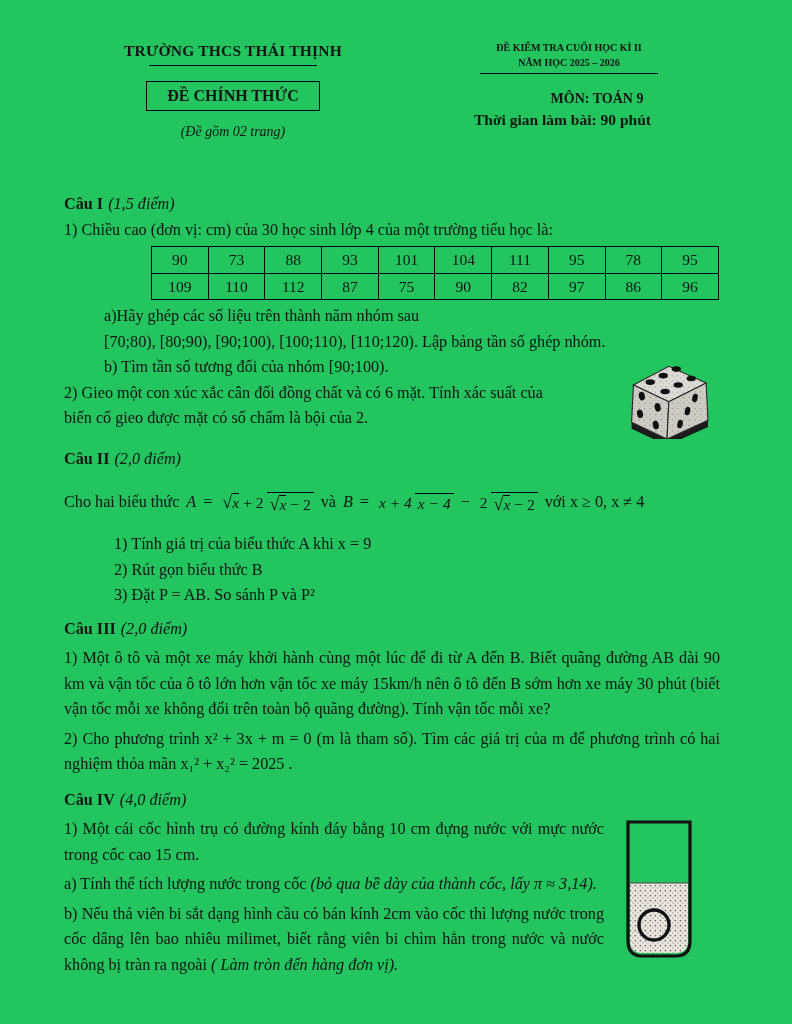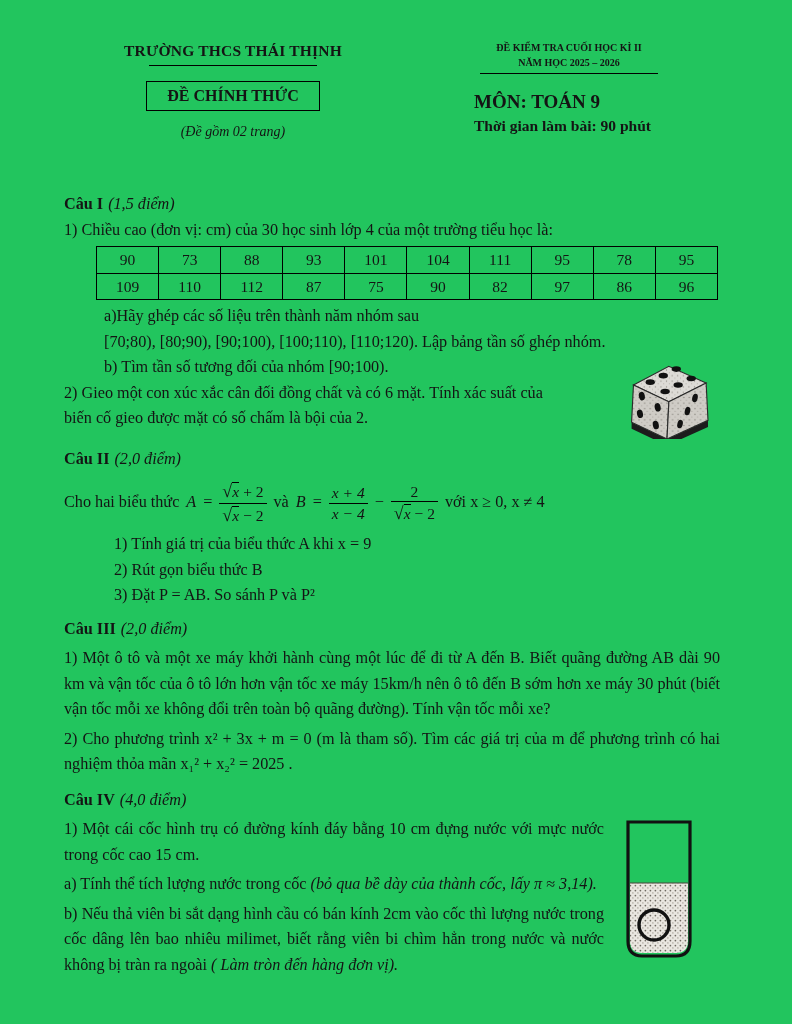--- a/index.html
+++ b/index.html
@@ -15,41 +15,41 @@
   
   .hdr-left{position:absolute;left:98px;top:42px;width:270px;text-align:center;}
   .school{font-weight:bold;font-size:15.5px;letter-spacing:.2px;}
   .school-rule{width:168px;border-bottom:1.5px solid #000;margin:5px auto 0;}
   .official-box{display:inline-block;border:1.7px solid #000;padding:5px 20px;font-weight:bold;font-size:16px;margin-top:15px;}
   .pages-note{font-style:italic;font-size:14px;margin-top:13px;}
   .hdr-right{position:absolute;left:418px;top:40px;width:302px;text-align:center;}
   .exam-title{font-weight:bold;font-size:10px;line-height:1.5;}
   .title-rule{width:178px;border-bottom:1.5px solid #000;margin:3px auto 0;}
   .subject-block{text-align:left;margin:17px 0 0 56px;}
-  .subject{font-weight:bold;font-size:19px;}
+  .subject{font-weight:bold;font-size:14px;text-align:center;}
   .duration{font-weight:bold;font-size:15.5px;margin-top:4px;}
   
   .content{position:absolute;left:64px;top:192px;width:656px;font-size:16.2px;line-height:25.5px;}
   .sec-head{margin:0;}
   .sec-head .lbl{font-weight:bold;}
   .sec-head .pts{font-style:italic;margin-left:5px;}
   .just{text-align:justify;}
   .ind{margin-left:40px;}
   .ind2{margin-left:50px;}
   
-  table.heights{border-collapse:collapse;margin:3px 0 4px 32px;width:622px;}
+  table.heights{border-collapse:collapse;margin:3px 0 4px 87px;width:568px;}
   table.heights td{border:1.3px solid #000;text-align:center;font-size:15.5px;height:22px;padding:0;width:10%;}
   
   .fig-dice{float:right;width:94px;height:82px;margin:-24px 6px 0 14px;}
   .fig-glass{float:right;width:70px;height:142px;margin:2px 26px 4px 20px;}
   .clear{clear:both;}
   
   .math-line{display:flex;align-items:center;gap:7px;margin:5px 0 3px 0;height:52px;}
   .vit{font-style:italic;}
-  .frac{display:inline-flex;flex-direction:column;text-align:center;line-height:1.12;font-size:15.5px;vertical-align:middle;align-items:center;}
+  .frac{display:inline-flex;text-align:center;line-height:1.12;font-size:15.5px;vertical-align:middle;align-items:center;}
   .frac .den{border-top:1.4px solid #000;padding:1px 3px 0;}
   .frac .num{padding:0 3px 1px;}
   .sqrt{white-space:nowrap;font-style:italic;}
   .sqrt .rs{font-style:normal;font-size:18px;}
   .sqrt .rc{border-top:1.4px solid #000;}
   .mrest{margin-left:4px;}
   .sp1{margin-top:10px;}
   .sp2{margin-top:8px;}
   p.body-p{margin:4px 0;}
 </style>

